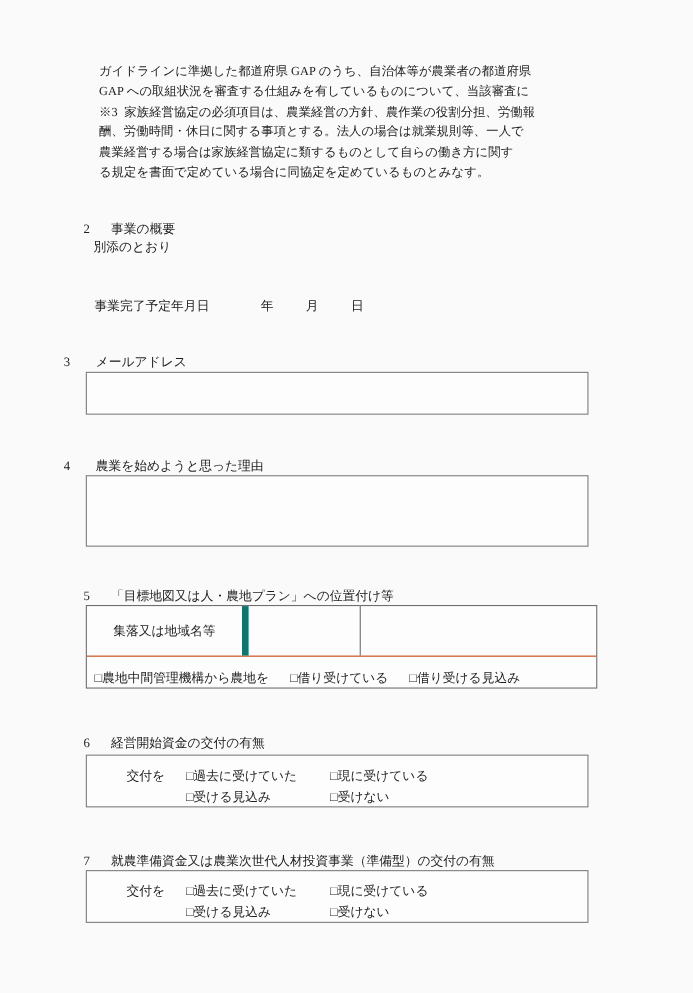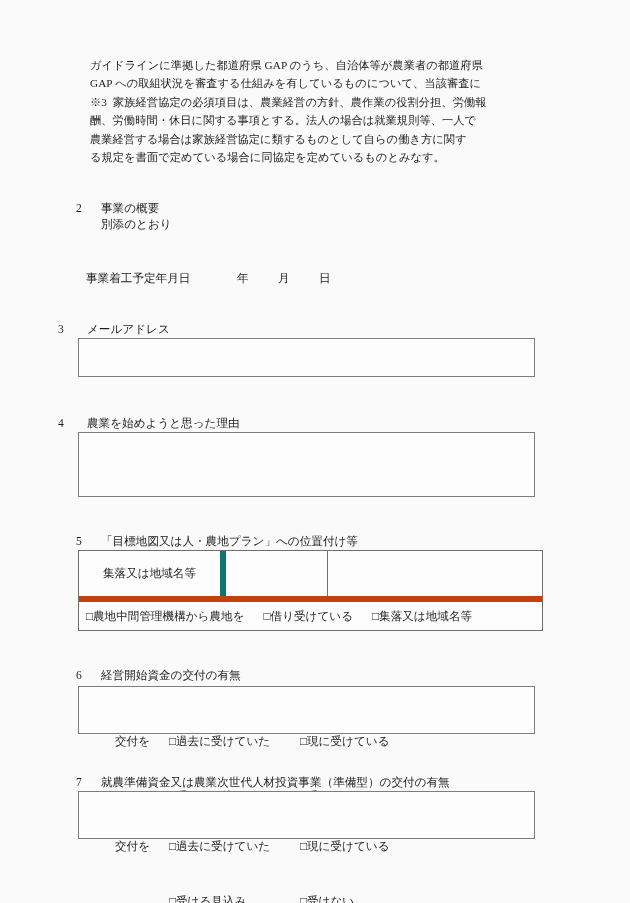--- a/index.html
+++ b/index.html
@@ -81,21 +81,21 @@
   
   .tbl {
     position: absolute;
     box-sizing: border-box;
     border: 1px solid #6f6f6f;
     border-collapse: collapse;
     background: #fdfdfd;
   }
   .tbl-row { display: flex; }
   .tbl-row.r1 { height: 45px; }
-  .tbl-row.r2 { height: 28px; border-top: 6px solid #c2410c; }
+  .tbl-row.r2 { height: 28px; border-top: 1px solid #c2410c; align-items: flex-end; }
   .cell {
     box-sizing: border-box;
     display: flex;
     align-items: center;
     font-size: 11.6px;
     line-height: 17px;
     white-space: nowrap;
   }
   .cell.c1 {
     width: 147px;
@@ -129,45 +129,45 @@
   }
   .choice-inner {
     padding: 9px 0 0 36px;
     line-height: 19px;
     white-space: nowrap;
   }
   .choice-lead {
     display: inline-block;
     width: 54px;
   }
-  .choice-a { display: inline-block; width: 131px; margin-top: 36px; }
+  .choice-a { display: inline-block; width: 131px; }
   .choice-b { display: inline-block; }
   .choice-row2 { padding-left: 54px; }
 </style>
 </head>
 <body>
 
 <div class="page">
 
   <div class="abs note-block">
     <div class="note-line">ガイドラインに準拠した都道府県 GAP のうち、自治体等が農業者の都道府県</div>
     <div class="note-line">GAP への取組状況を審査する仕組みを有しているものについて、当該審査に</div>
     <div class="note-line ind"><span class="note-marker">※3</span><span>家族経営協定の必須項目は、農業経営の方針、農作業の役割分担、労働報</span></div>
     <div class="note-line">酬、労働時間・休日に関する事項とする。法人の場合は就業規則等、一人で</div>
     <div class="note-line">農業経営する場合は家族経営協定に類するものとして自らの働き方に関す</div>
     <div class="note-line">る規定を書面で定めている場合に同協定を定めているものとみなす。</div>
   </div>
 
   <div class="abs sec-head" style="left:76px; top:201px;">
     <span class="sec-num">2</span><span>事業の概要</span>
   </div>
-  <div class="abs sub-line" style="left:101px; top:217px;">別添のとおり</div>
+  <div class="abs sub-line" style="left:85px; top:217px;">別添のとおり</div>
 
   <div class="abs date-row" style="left:86px; top:269px;">
-    <span class="date-label">事業着工予定年月日</span><span class="date-unit">年</span><span class="date-unit">月</span><span class="date-unit">日</span>
+    <span class="date-label">事業完了予定年月日</span><span class="date-unit">年</span><span class="date-unit">月</span><span class="date-unit">日</span>
   </div>
 
   <div class="abs sec-head" style="left:58px; top:322px;">
     <span class="sec-num wide">3</span><span>メールアドレス</span>
   </div>
   <div class="abs entry-box" style="left:78px; top:338px; width:457px; height:39px;"></div>
 
   <div class="abs sec-head" style="left:58px; top:416px;">
     <span class="sec-num wide">4</span><span>農業を始めようと思った理由</span>
   </div>
@@ -181,21 +181,21 @@
     <div class="tbl-row r1">
       <div class="cell c1">集落又は地域名等</div>
       <div class="cell c2"></div>
     </div>
     <div class="tbl-row r2">
       <div class="cell full">
         <span>□農地中間管理機構から農地を</span>
           <span style="display:inline-block;width:19px;"></span>
           <span>□借り受けている</span>
           <span style="display:inline-block;width:19px;"></span>
-          <span>□集落又は地域名等</span>
+          <span>□借り受ける見込み</span>
       </div>
     </div>
   </div>
 
   <div class="abs sec-head" style="left:76px; top:668px;">
     <span class="sec-num">6</span><span>経営開始資金の交付の有無</span>
   </div>
   <div class="choice-box" style="left:78px; top:686px; width:457px; height:48px;">
     <div class="choice-inner">
       <div><span class="choice-lead">交付を</span><span class="choice-a">□過去に受けていた</span><span class="choice-b">□現に受けている</span></div>

